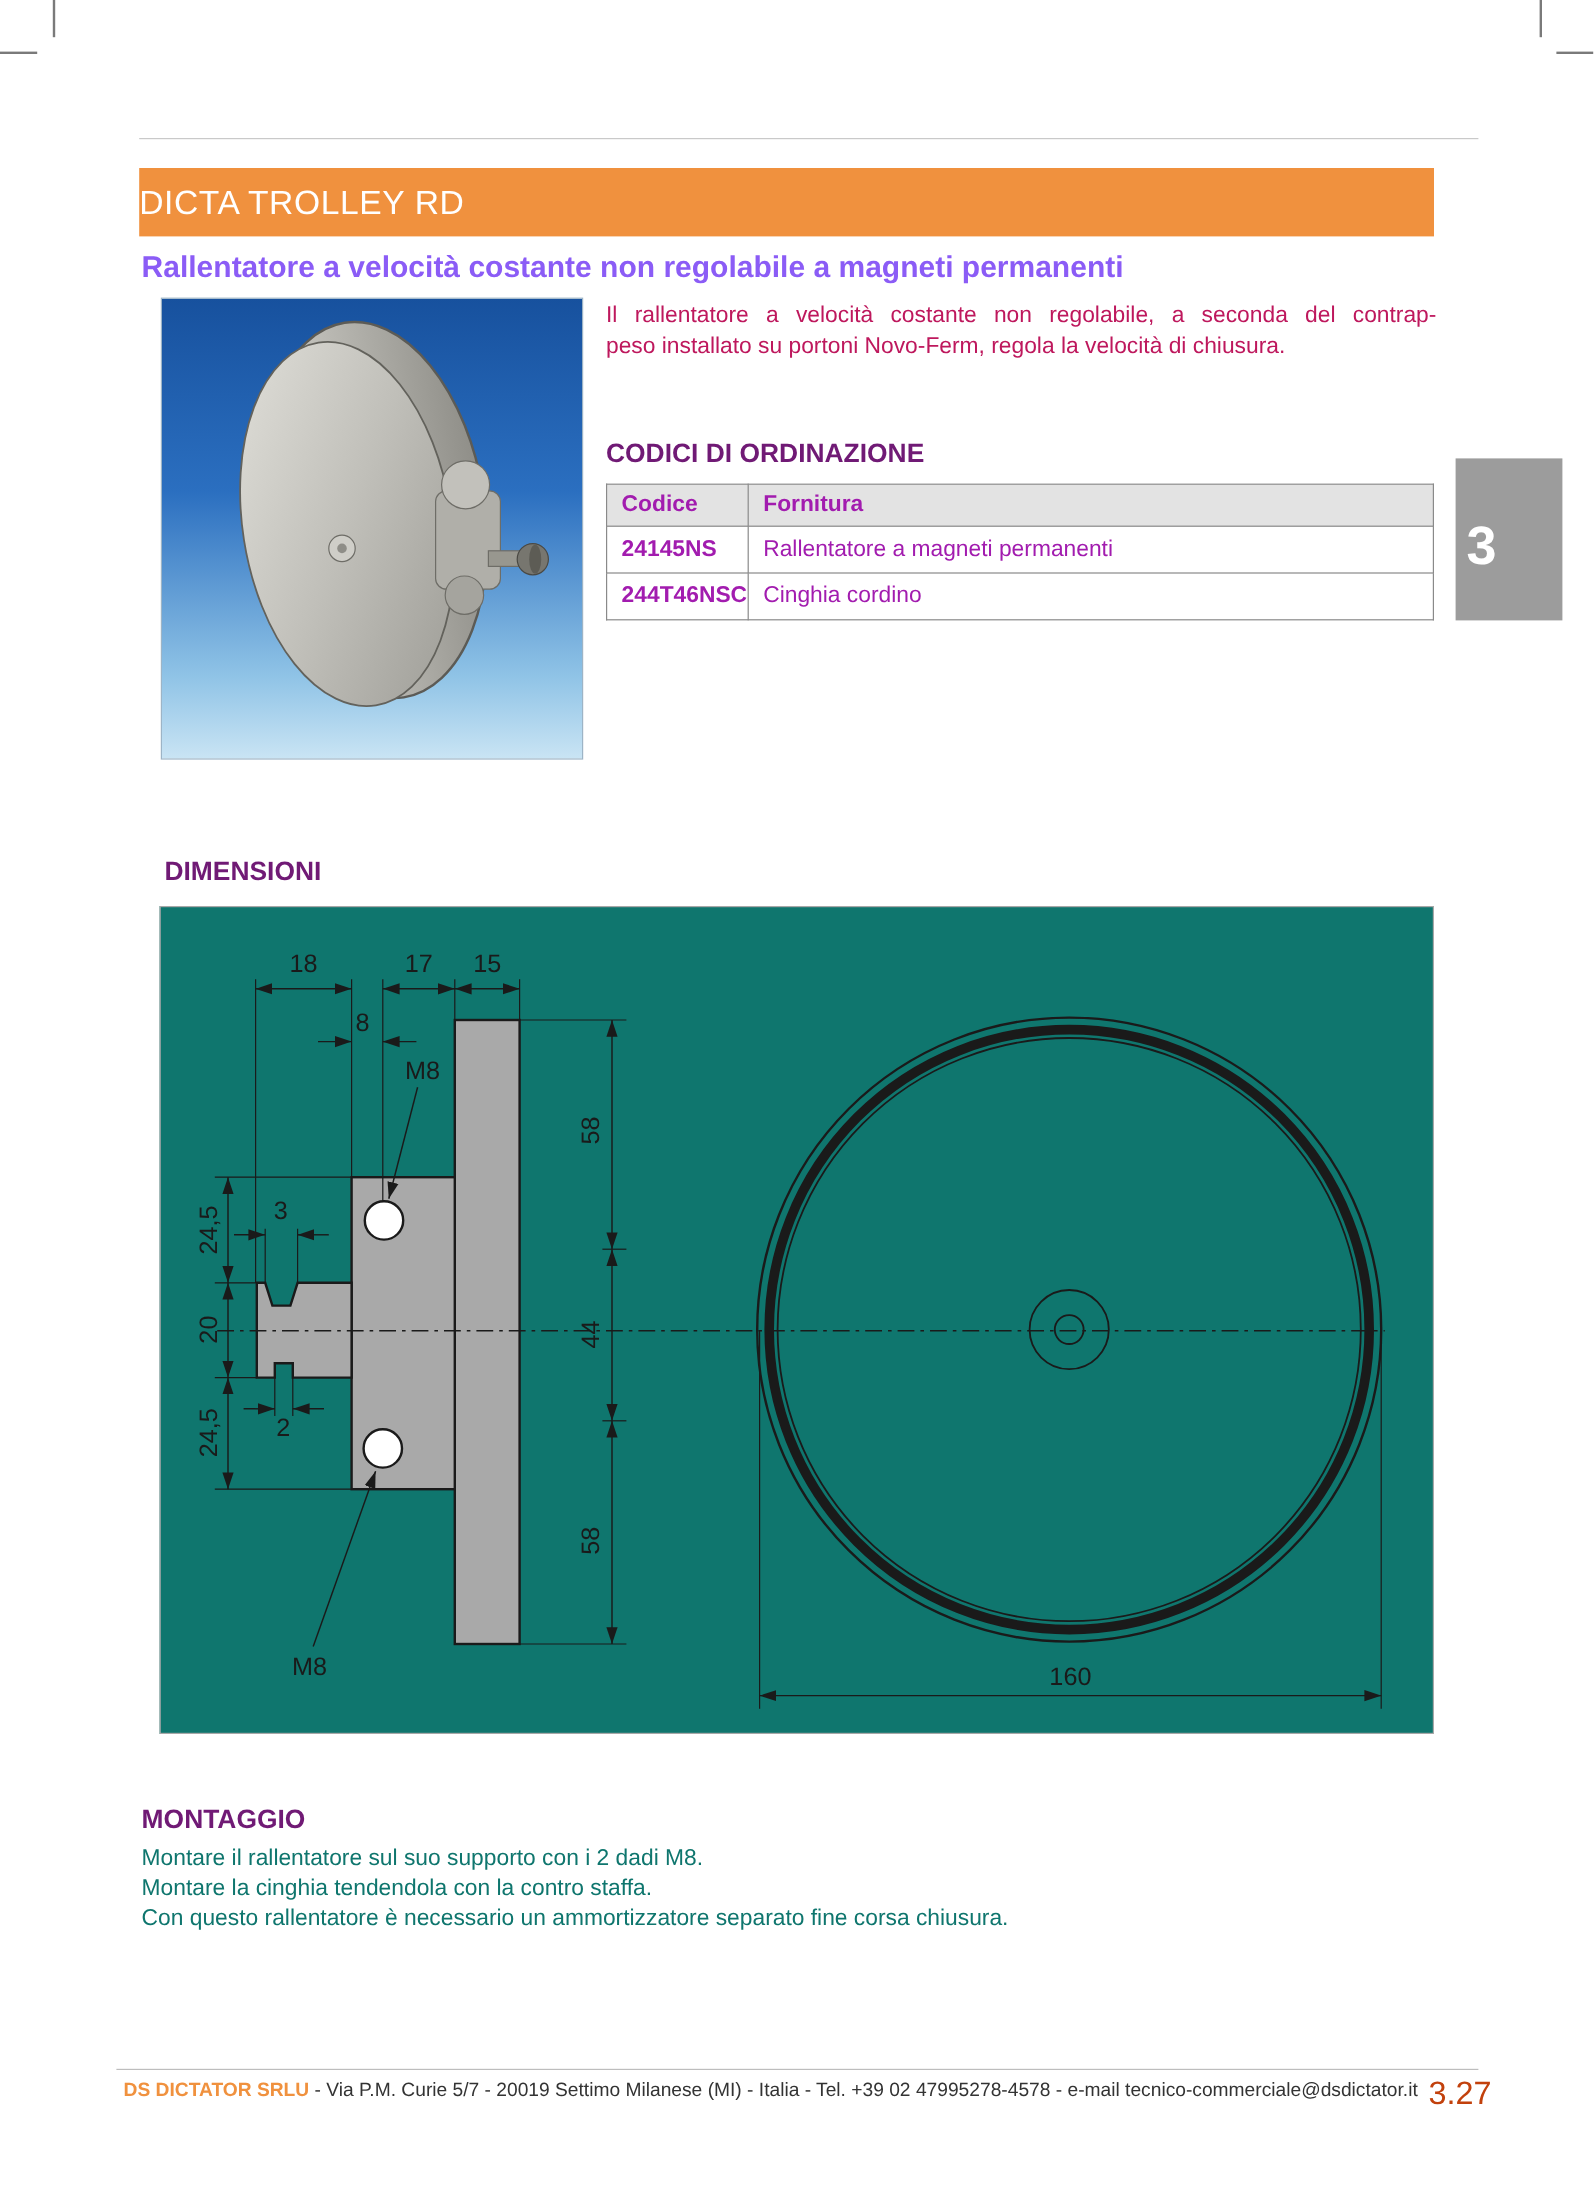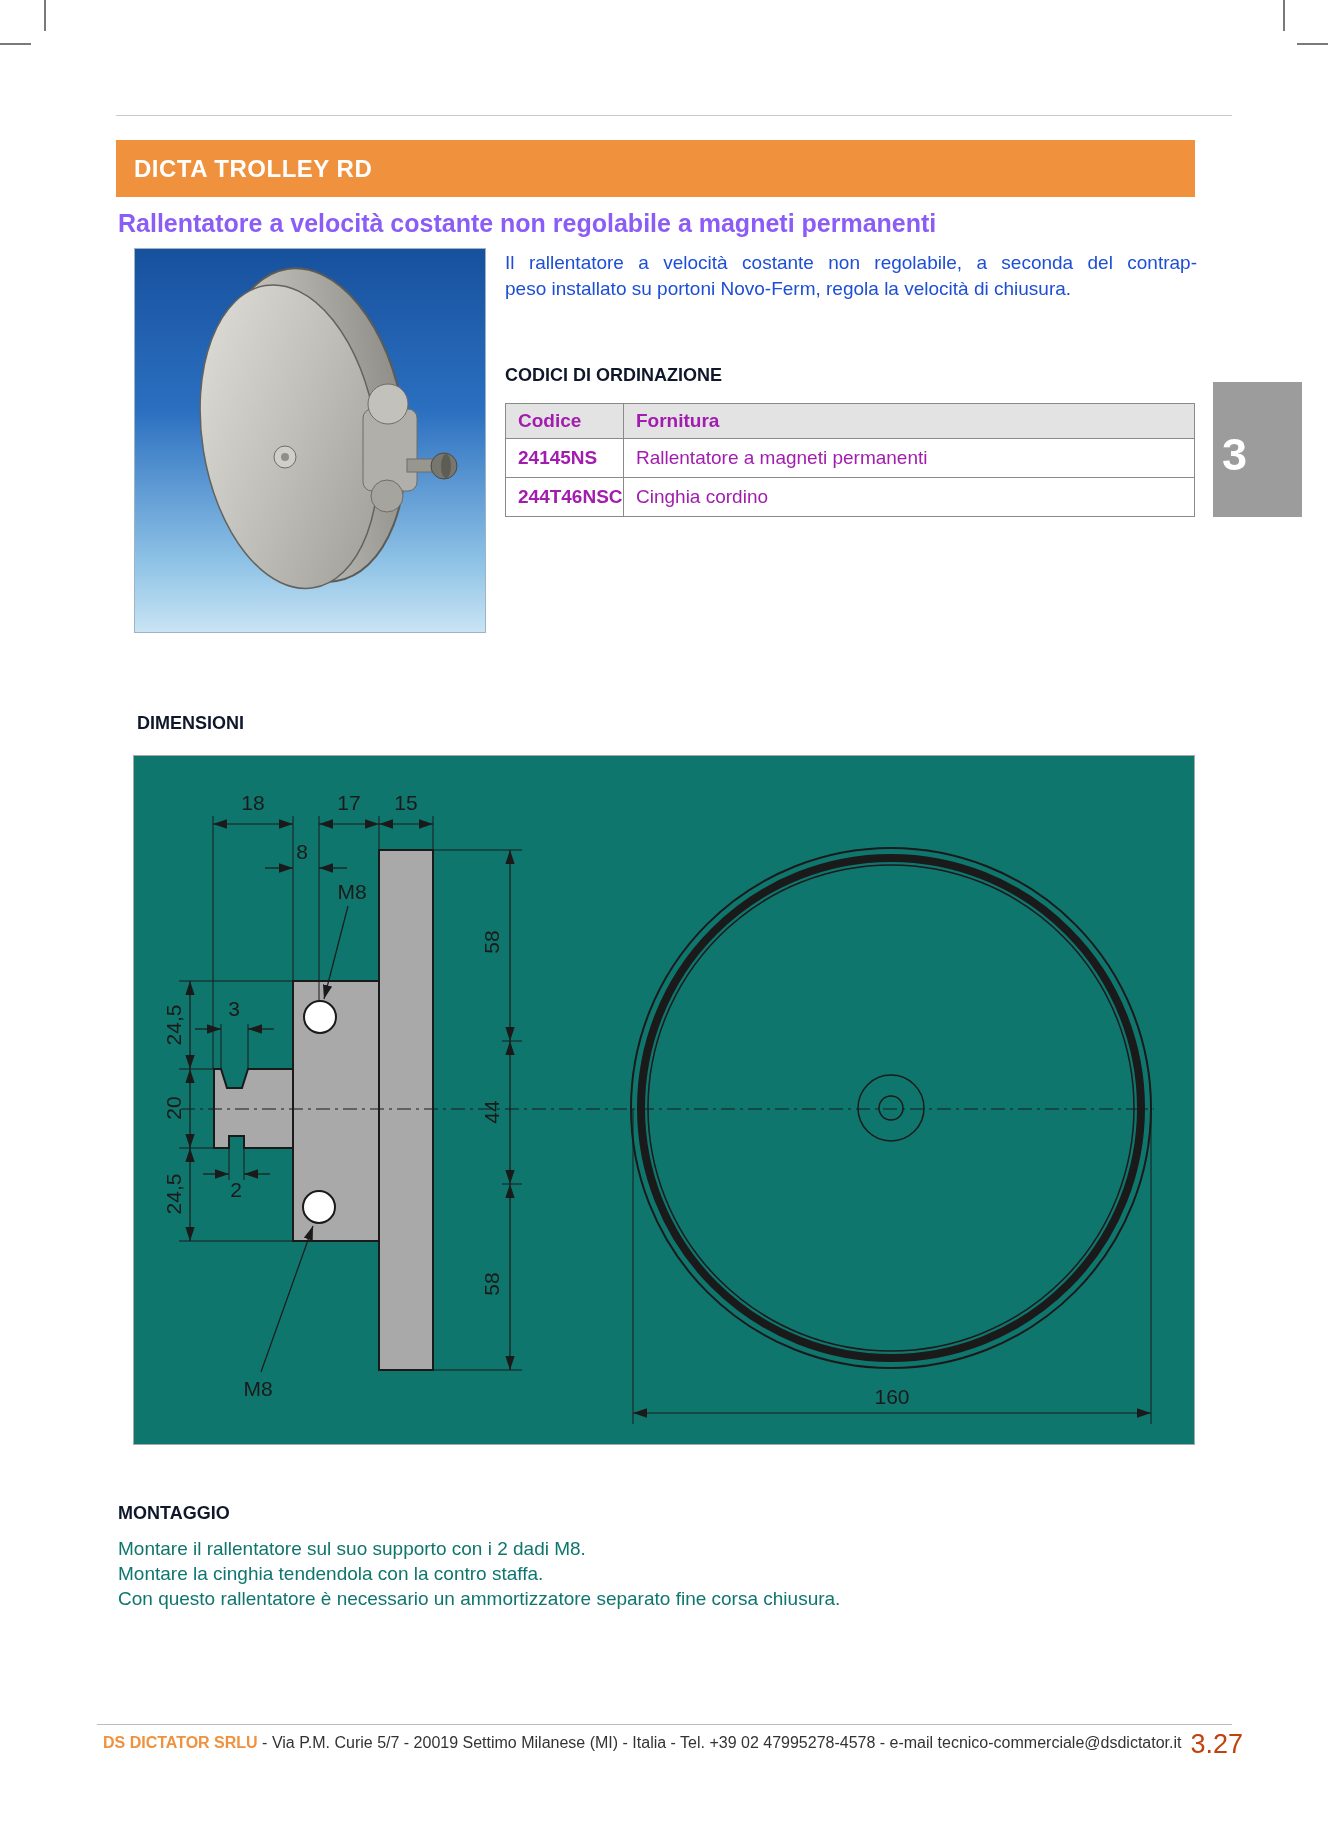--- a/index.html
+++ b/index.html
@@ -6,32 +6,32 @@
   .page{position:relative;width:1328px;height:1842px;background:#ffffff;overflow:hidden;
         font-family:"Liberation Sans",sans-serif;color:#1a1a1a;}
 
   
   .crop{position:absolute;background:#7a7a7a;}
 
   .rule{position:absolute;height:1px;background:#c9c9c9;}
 
   .header-bar{position:absolute;left:116px;top:140px;width:1079px;height:57px;background:#F0913E;
               display:flex;align-items:center;}
-  .header-bar span{color:#ffffff;font-weight:bold;font-size:24px;letter-spacing:.5px;padding-left:18px;}
+  .header-bar span{color:#ffffff;font-weight:normal;font-size:28px;letter-spacing:.5px;}
 
   .page-title{position:absolute;left:118px;top:209px;font-size:25px;font-weight:bold;color:#8b5cf6;}
 
   .photo{position:absolute;left:134px;top:248px;width:352px;height:385px;
          background:linear-gradient(180deg,#17519E 0%,#2B6FC0 42%,#8FC3E6 82%,#C9E4F4 100%);
          border:1px solid #9db4c6;box-sizing:border-box;}
 
-  .desc{position:absolute;left:505px;top:250px;width:692px;font-size:19px;line-height:26px;color:#1d4ed8;}
+  .desc{position:absolute;left:505px;top:250px;width:692px;font-size:19px;line-height:26px;color:#be185d;}
   .desc .l1{text-align:justify;text-align-last:justify;}
 
-  .sec-heading{position:absolute;font-size:18px;font-weight:bold;color:#0f172a;}
+  .sec-heading{position:absolute;font-size:22px;font-weight:bold;color:#701a75;}
 
   table.order{position:absolute;left:505px;top:403px;width:690px;border-collapse:collapse;
               font-size:19px;color:#a21caf;}
   table.order th,table.order td{border:1px solid #8a8a8a;padding:0 0 0 12px;text-align:left;}
   table.order th{background:#E3E3E3;height:34px;font-weight:bold;}
   table.order td{height:38px;background:#fff;}
   td.code{font-weight:bold;width:105px;}
 
   .side-tab{position:absolute;left:1213px;top:382px;width:89px;height:135px;background:#9C9C9C;}
   .side-tab span{position:absolute;left:9px;top:50px;color:#fff;font-size:45px;font-weight:bold;line-height:1;}

